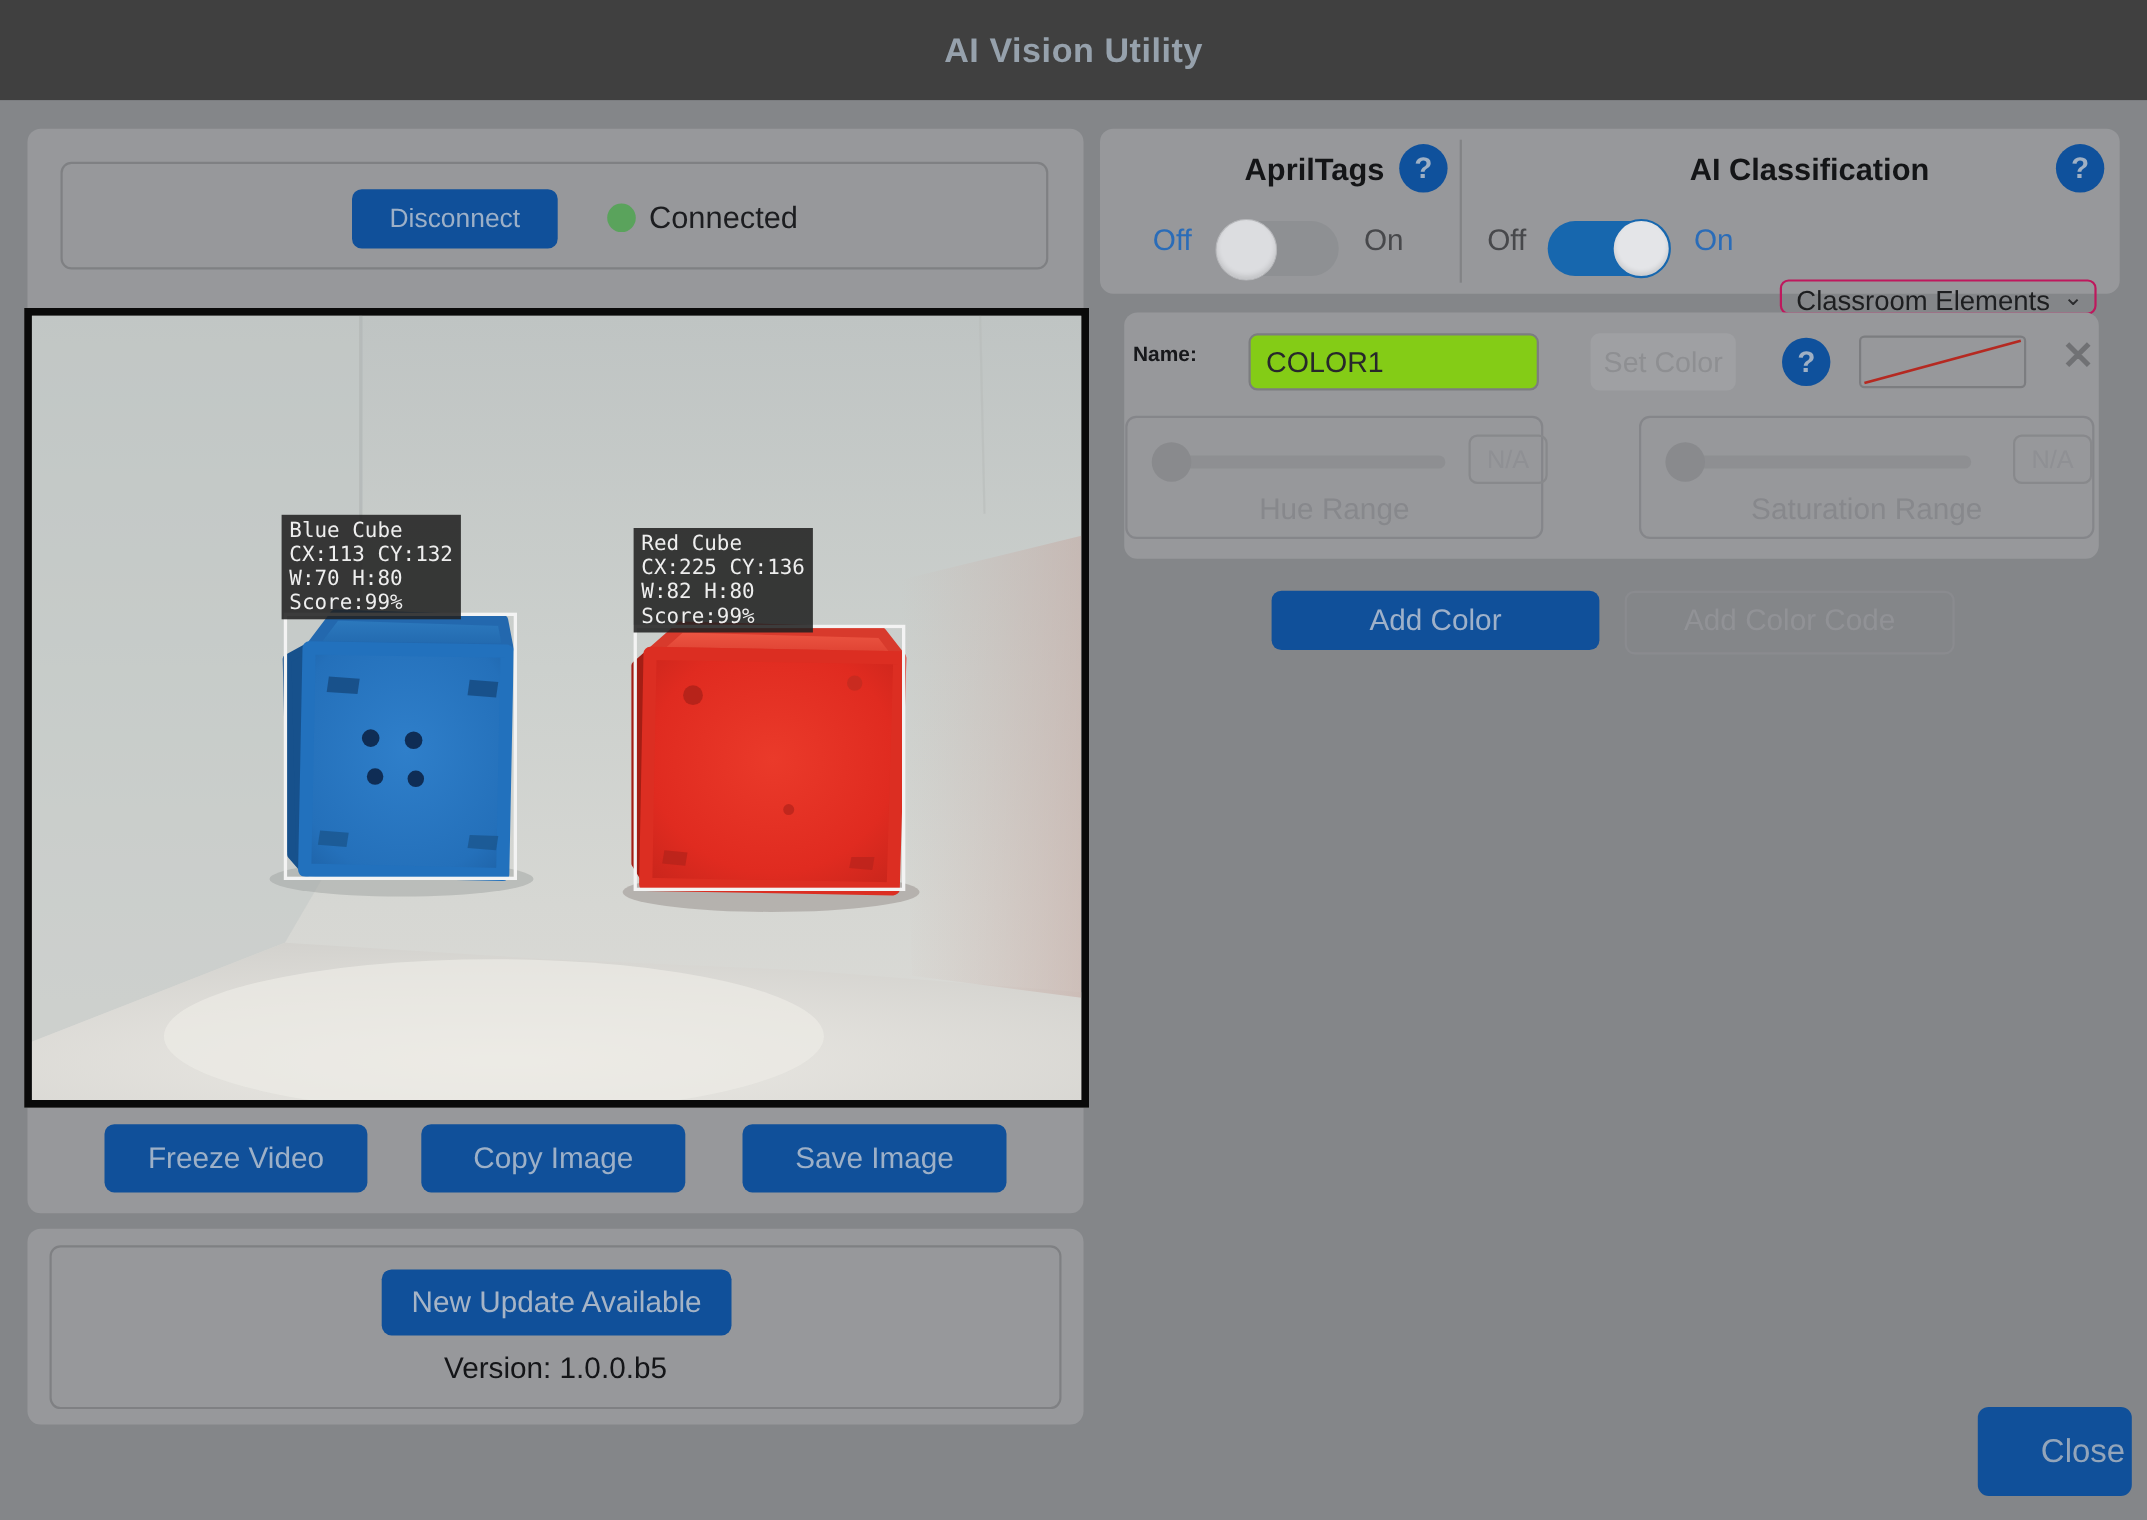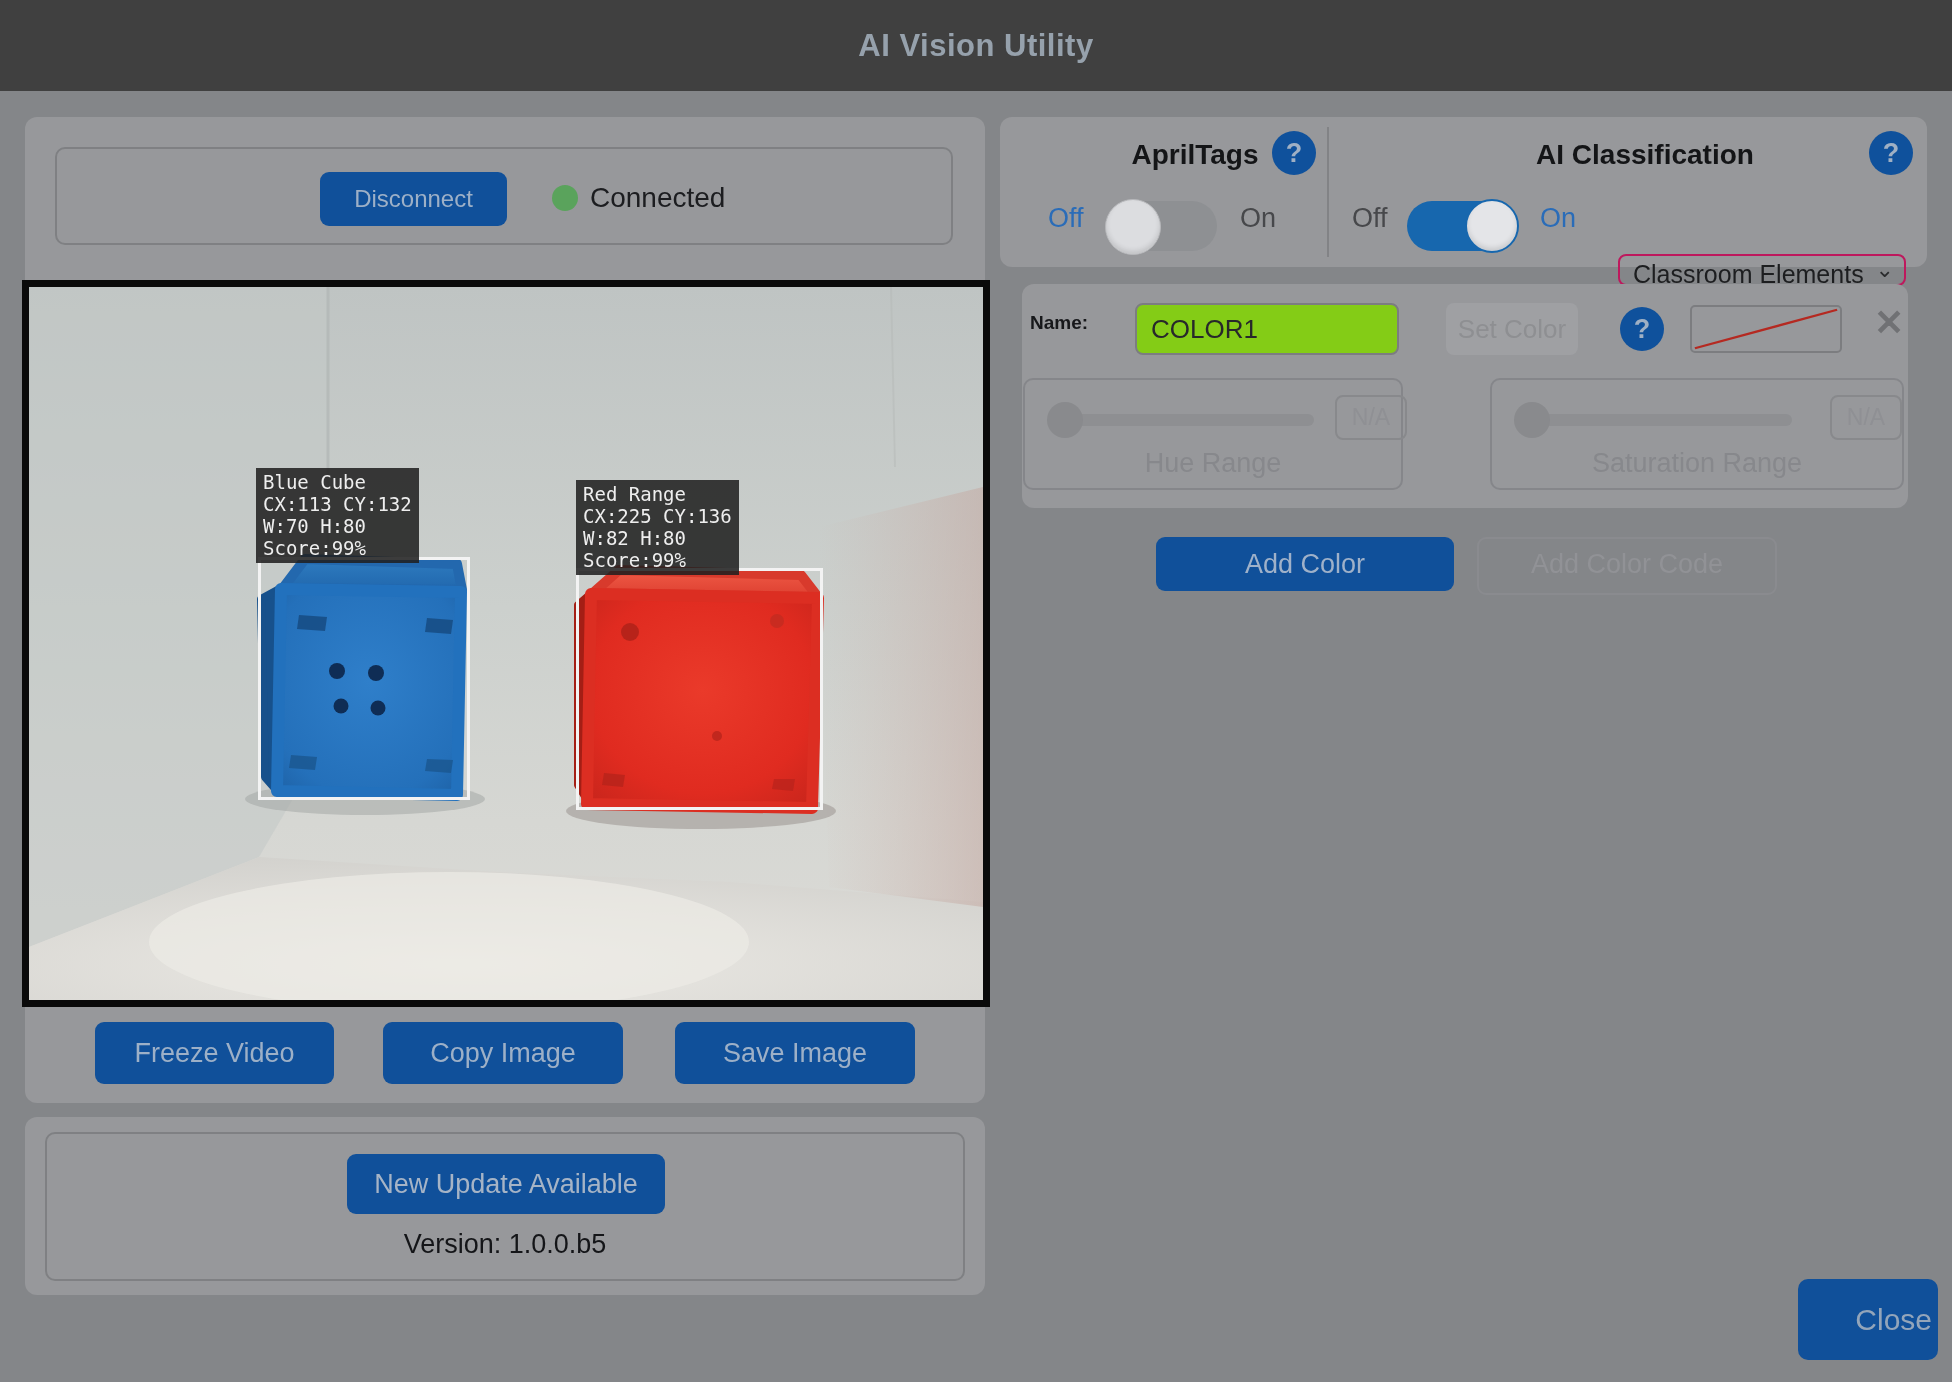--- a/index.html
+++ b/index.html
@@ -202,21 +202,21 @@
       <div class="det-box blue"></div>
       <div class="det-box red"></div>
 
       <div class="det-label blue">
         <div>Blue Cube</div>
         <div>CX:113 CY:132</div>
         <div>W:70 H:80</div>
         <div>Score:99%</div>
       </div>
       <div class="det-label red">
-        <div>Red Range</div>
+        <div>Red Cube</div>
         <div>CX:225 CY:136</div>
         <div>W:82 H:80</div>
         <div>Score:99%</div>
       </div>
     </div>
   </div>
 
   <div class="panel bottom-panel">
     <div class="inner-box update-box">
       <button class="btn-blue update-btn">New Update Available</button>

